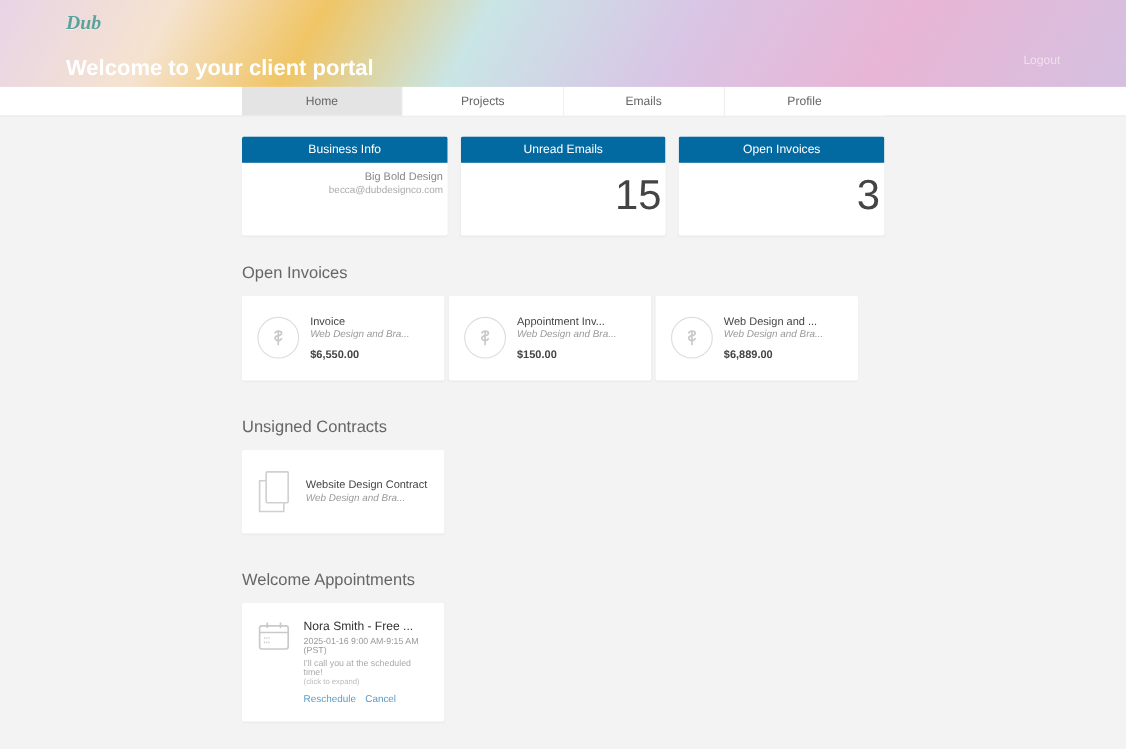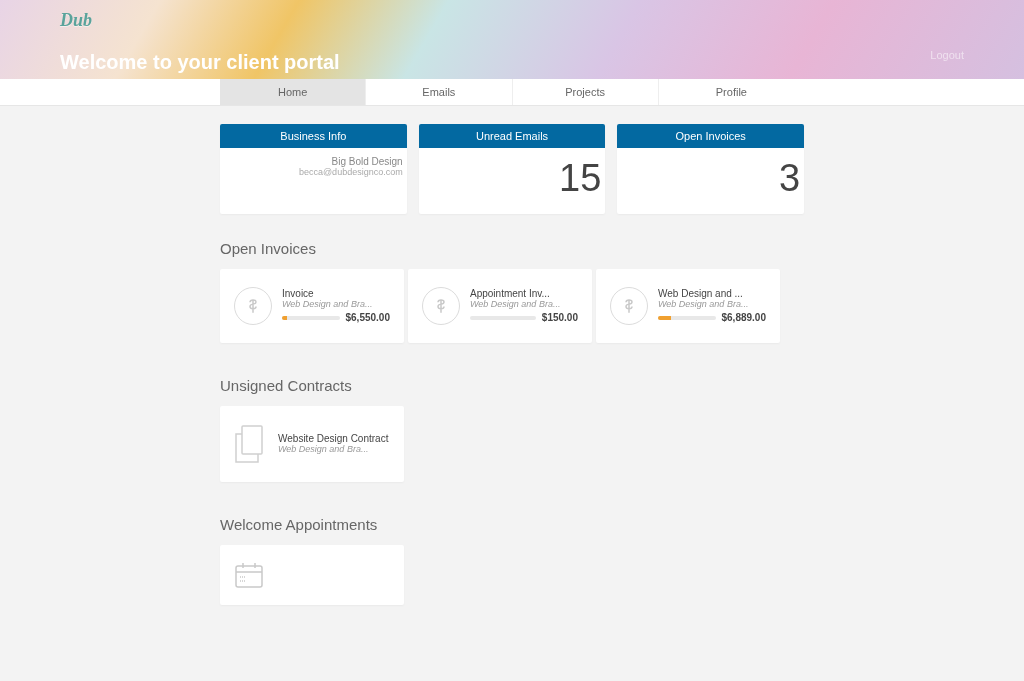--- a/index.html
+++ b/index.html
@@ -53,21 +53,21 @@
   .card-wide { width: 184px; }
   .icon-circ {
     width: 38px; height: 38px; border: 1.5px solid #dcdcdc; border-radius: 50%;
     display: flex; align-items: center; justify-content: center;
     color: #c9c9c9; flex-shrink: 0;
   }
   .icon-circ svg { width: 18px; height: 18px; }
   .card-info { flex: 1; min-width: 0; }
   .card-title { font-size: 10px; color: #444; white-space: nowrap; overflow: hidden; text-overflow: ellipsis; }
   .card-sub { font-size: 9px; color: #999; font-style: italic; white-space: nowrap; overflow: hidden; text-overflow: ellipsis; }
-  .card-bottom { display: flex; align-items: center; gap: 6px; margin-top: 3px; }
+  .card-bottom { display: flex; gap: 6px; margin-top: 3px; flex-direction: column; }
   .prog { flex: 1; height: 4px; background: #e8e8e8; border-radius: 2px; overflow: hidden; }
   .prog .fill { height: 100%; background: #f0a030; }
   .amount { font-size: 10px; font-weight: 600; color: #444; }
   .doc-icon { width: 34px; height: 40px; flex-shrink: 0; color: #d0d0d0; }
   .doc-icon svg { width: 100%; height: 100%; }
   .appt-card {
     width: 184px; background: #fff; border-radius: 2px;
     padding: 16px 14px; display: flex; gap: 12px;
     box-shadow: 0 1px 2px rgba(0,0,0,.04);
   }
@@ -86,22 +86,22 @@
 
 <div class="hero">
   <div class="logo">Dub</div>
   <div class="welcome">Welcome to your client portal</div>
   <div class="logout">Logout</div>
 </div>
 
 <div class="tabs">
   <div class="tabs-inner">
     <div class="tab active">Home</div>
+    <div class="tab">Projects</div>
     <div class="tab">Emails</div>
-    <div class="tab">Projects</div>
     <div class="tab">Profile</div>
   </div>
 </div>
 
 <div class="container">
 
   <div class="stats">
     <div class="stat-card">
       <div class="stat-head">Business Info</div>
       <div class="stat-body">
@@ -200,16 +200,26 @@
       <div class="cal-icon">
         <svg viewBox="0 0 30 28" fill="none" stroke="currentColor" stroke-width="1.5">
           <rect x="2" y="5" width="26" height="21" rx="2"></rect>
           <line x1="2" y1="11" x2="28" y2="11"></line>
           <line x1="9" y1="2" x2="9" y2="7"></line>
           <line x1="21" y1="2" x2="21" y2="7"></line>
           <line x1="6" y1="16" x2="11" y2="16" stroke-dasharray="1 1"></line>
           <line x1="6" y1="20" x2="11" y2="20" stroke-dasharray="1 1"></line>
         </svg>
       </div>
+      <div class="appt-info">
+        <div class="appt-title">Nora Smith - Free ...</div>
+        <div class="appt-time">2025-01-16 9:00 AM-9:15 AM (PST)</div>
+        <div class="appt-note">I'll call you at the scheduled time!</div>
+        <div class="appt-hint">(click to expand)</div>
+        <div class="appt-links">
+          <span>Reschedule</span>
+          <span>Cancel</span>
+        </div>
+      </div>
     </div>
   </div>
 
 </div>
 
 </body></html>

